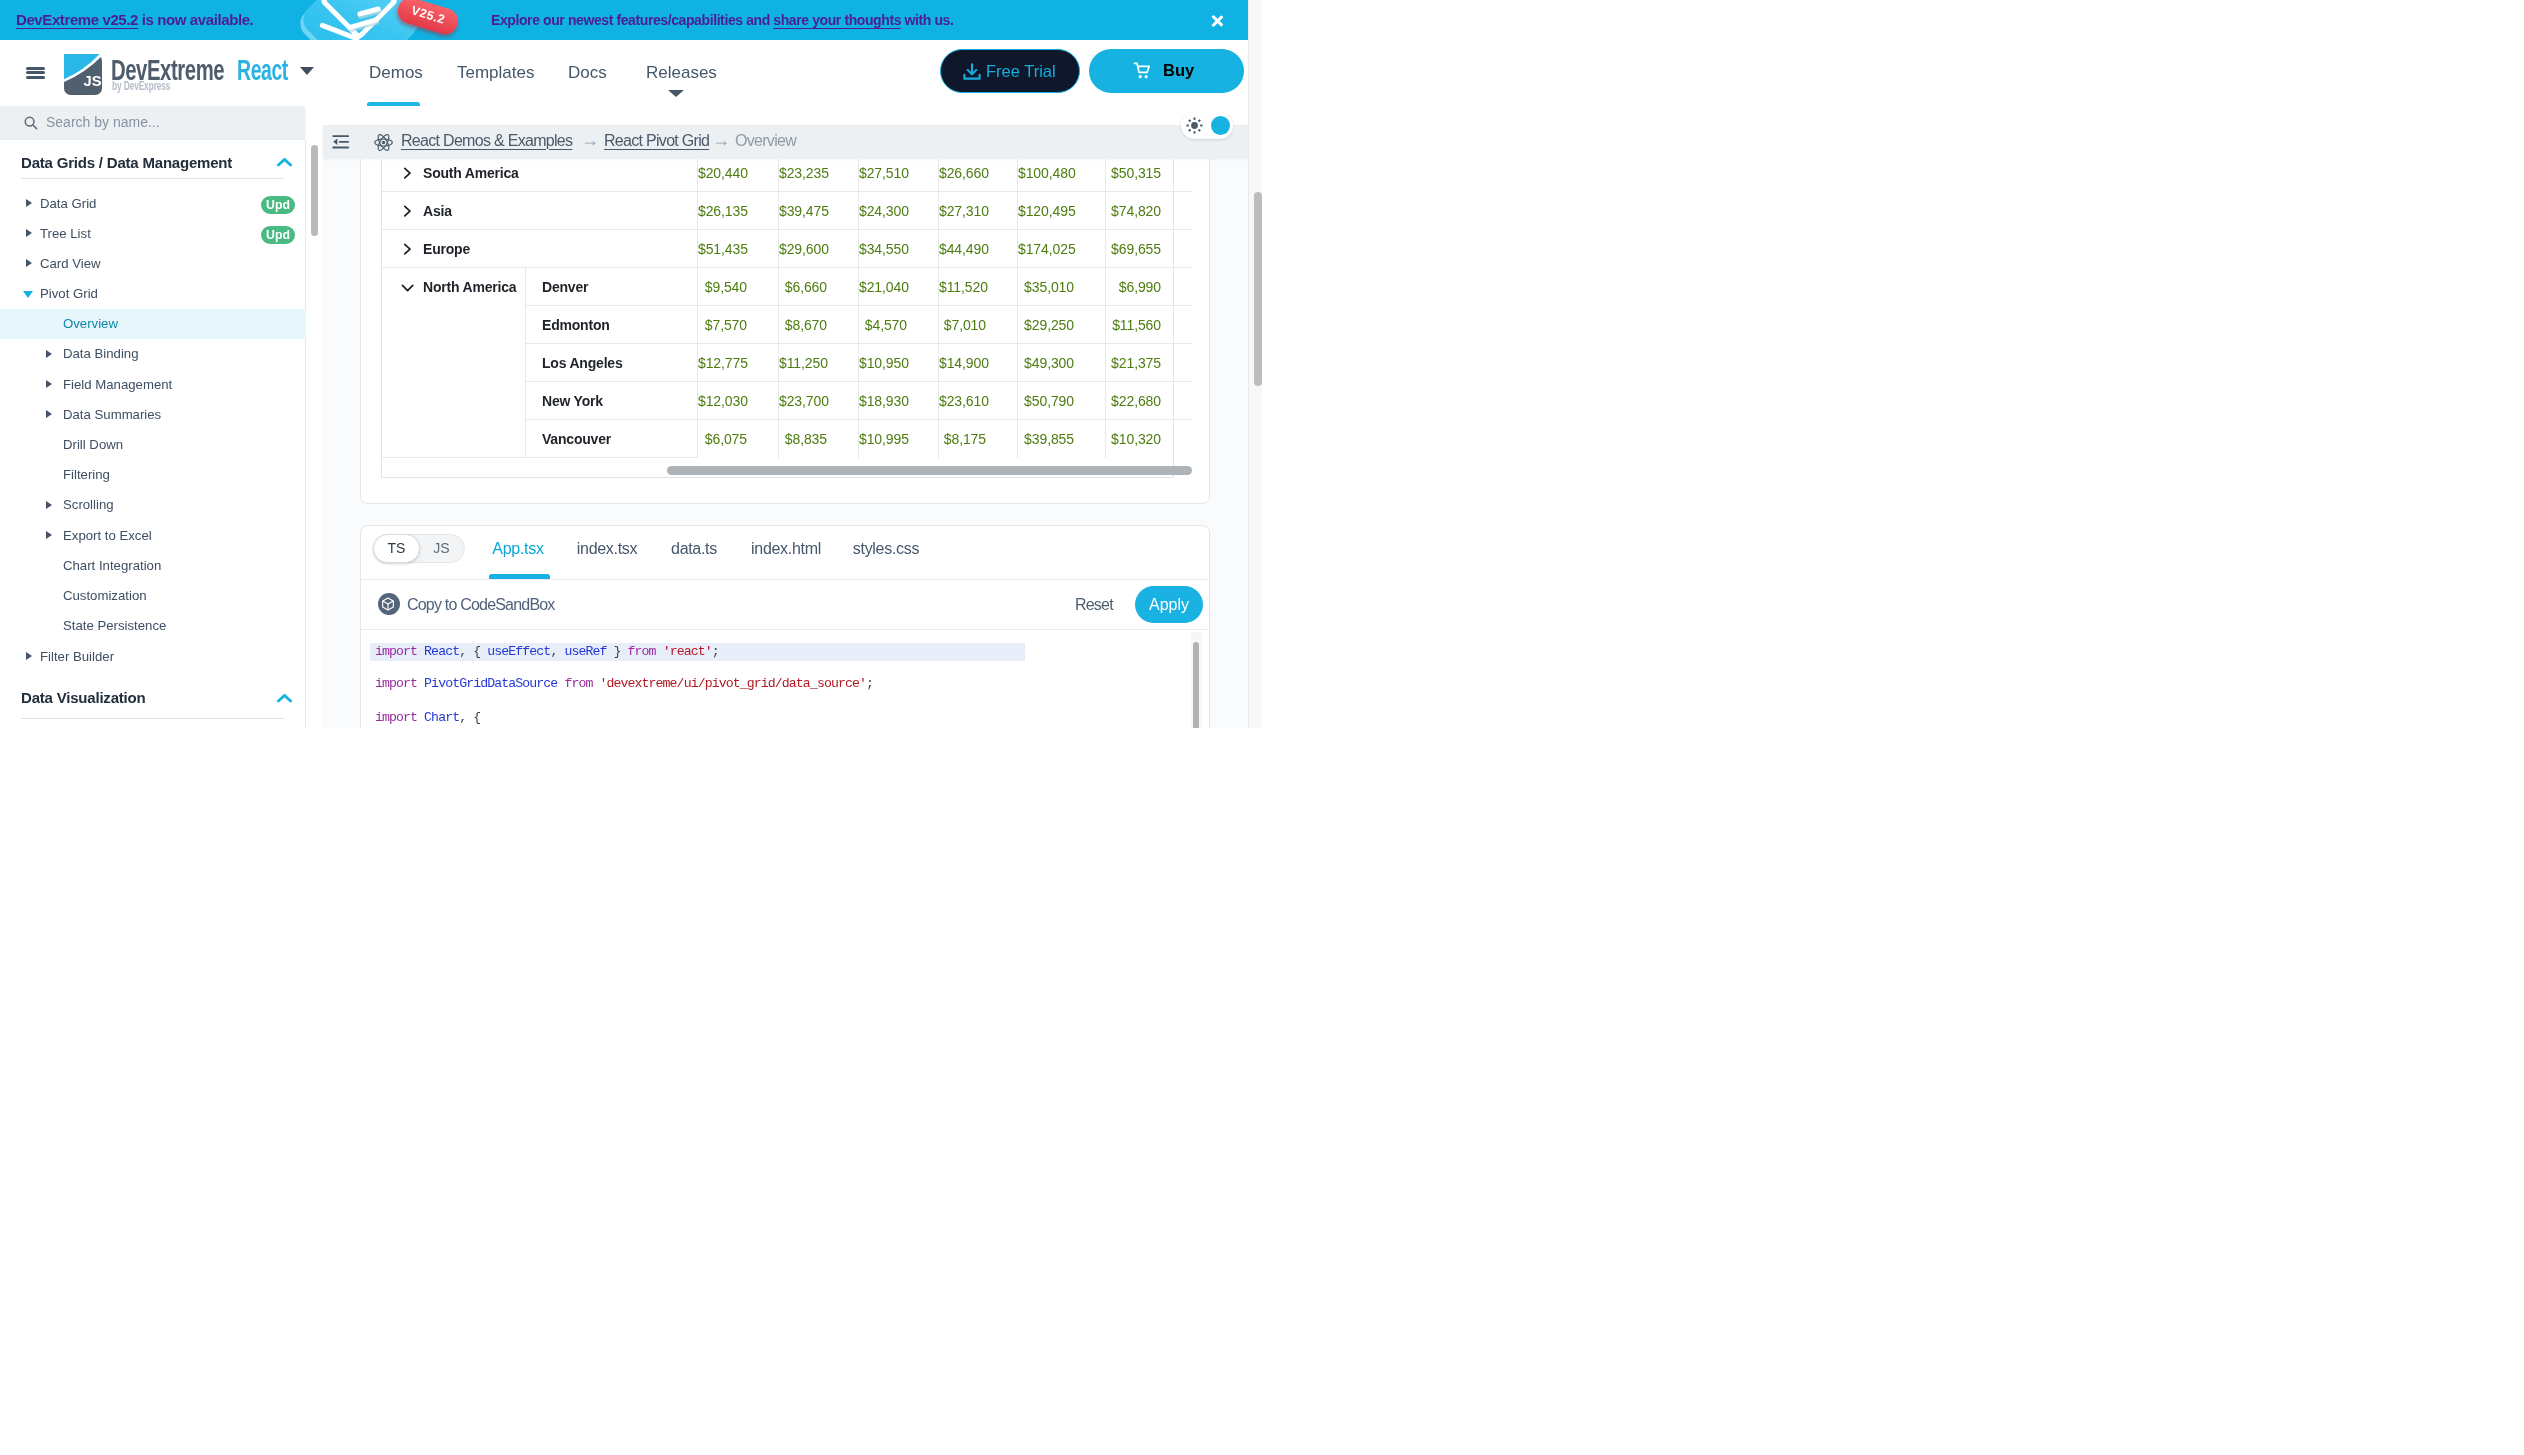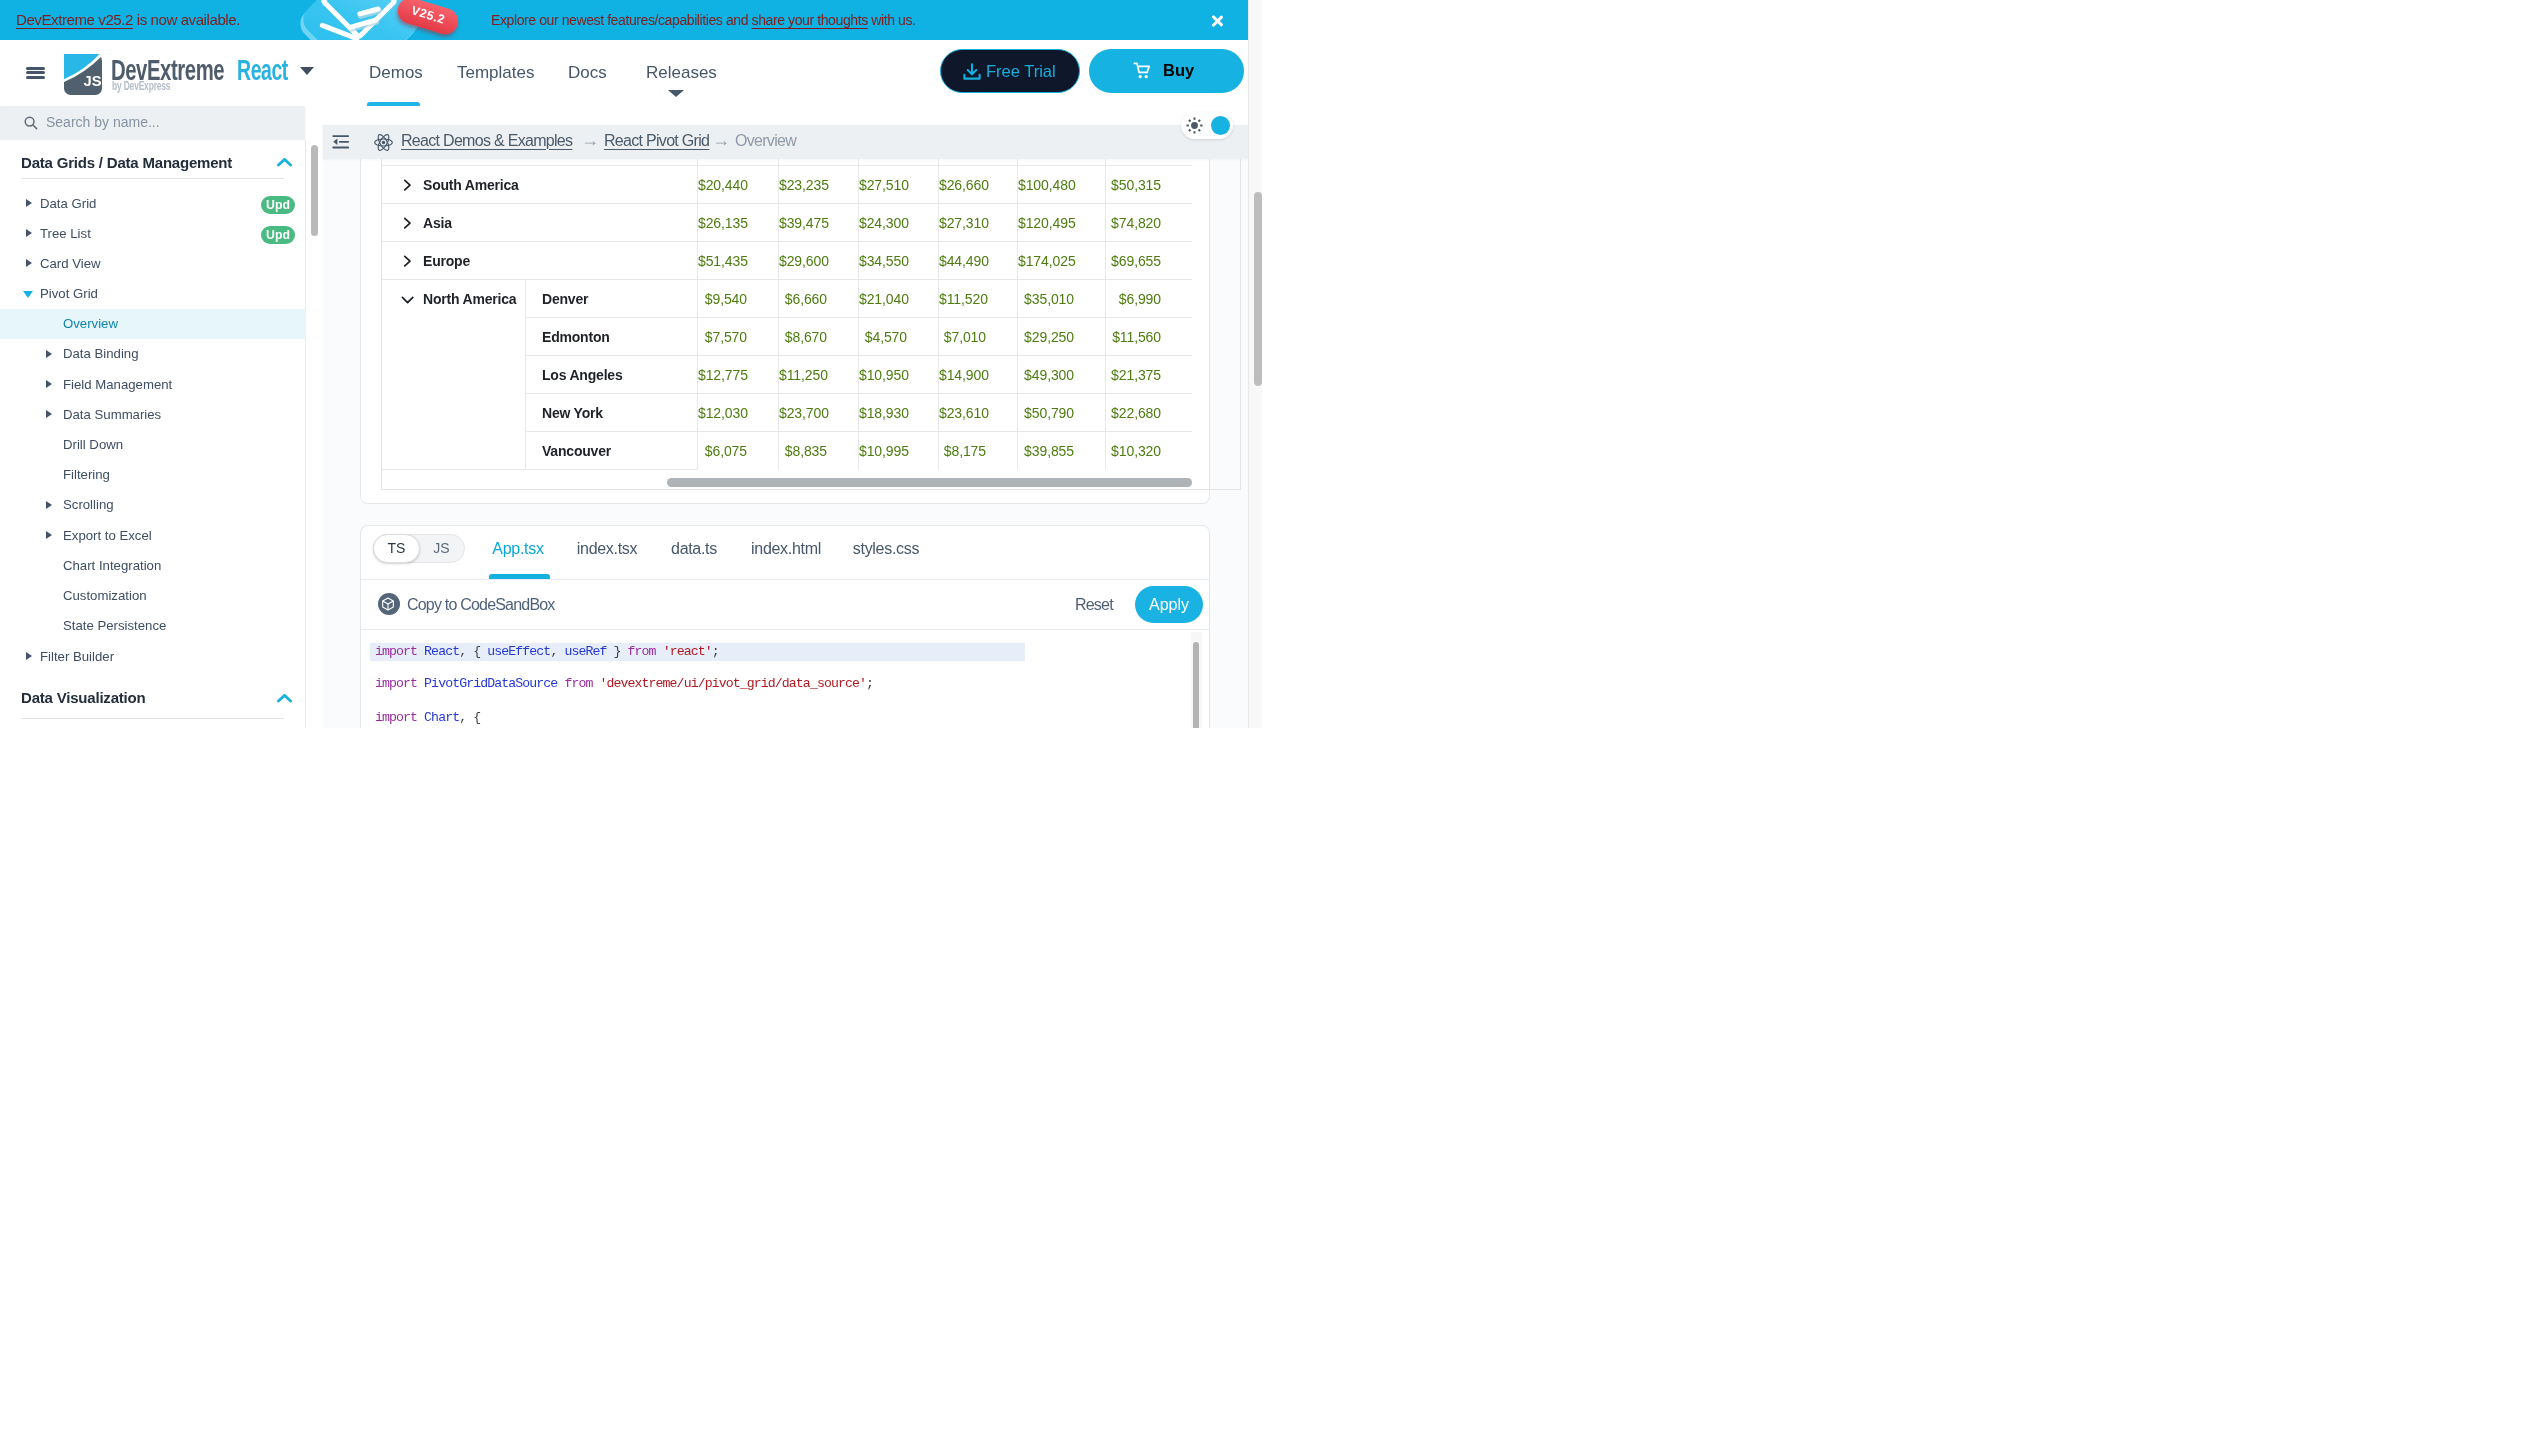--- a/index.html
+++ b/index.html
@@ -6,21 +6,21 @@
 html,body { width:1262px; height:728px; overflow:hidden; }
 body { font-family:"Liberation Sans", sans-serif; background:#fff; }
 .page { position:relative; width:1262px; height:728px; overflow:hidden; }
 
 
 .gutter { position:absolute; left:1248px; top:0; width:14.6px; height:728px; background:#f8f8f8; border-left:0.9px solid #e9e9e9; }
 .gutter .thumb { position:absolute; left:4.7px; top:192px; width:8px; height:194px; background:#bdbdbd; border-radius:4.7px; }
 
 
 .banner { position:absolute; left:0; top:0; width:1248px; height:40px; background:#0fb2e2; overflow:hidden; }
-.banner .btxt { position:absolute; top:0; height:40px; line-height:40px; color:#7f1d1d; font-size:15px; font-weight:400; letter-spacing:-0.4px; white-space:nowrap; }
+.banner .btxt { position:absolute; top:0; height:40px; line-height:40px; color:#4c1d95; font-size:15px; font-weight:700; letter-spacing:-0.4px; white-space:nowrap; }
 .banner .btxt u { text-underline-offset:2.8px; text-decoration-thickness:1.4px; }
 .bl { left:16px; }
 .bc { left:491px; font-size:14px !important; letter-spacing:-0.4px !important; }
 .diamb { position:absolute; left:313px; top:-22px; width:91px; height:91px; transform:rotate(45deg); border-radius:15px; background:#6fd5f5; }
 .diam { position:absolute; left:316px; top:-26.4px; width:91px; height:91px; transform:rotate(45deg); border-radius:15px; background:linear-gradient(160deg,#66d4f7 0%,#3ac5f1 50%,#27bdec 100%); }
 .diam2 { position:absolute; left:331px; top:-27px; width:56px; height:56px; transform:rotate(45deg); border-radius:4.7px; border:5.2px solid #fff; }
 .dbar { position:absolute; background:#fff; border-radius:2.8px; height:4.9px; box-shadow:0 2.4px 0 rgba(185,215,230,0.7); }
 .dflap { position:absolute; left:320px; top:22px; width:42px; height:5.2px; background:#fff; transform:rotate(21deg); transform-origin:left center; border-radius:2.8px; }
 .vpill { position:absolute; left:397px; top:2.8px; width:62px; height:25.5px; background:linear-gradient(180deg,#f8626c,#e23a46); border-radius:14px; transform:rotate(17deg); box-shadow:0 2.8px 3.8px rgba(160,30,40,0.45); color:#fff; font-size:12.3px; font-weight:700; text-align:center; line-height:25.5px; letter-spacing:0.5px; }
 .bx { position:absolute; left:1211px; top:14.6px; width:11.3px; height:11.3px; }
@@ -71,21 +71,21 @@
 .upd { position:absolute; left:261px; width:34px; height:18.4px; border-radius:9.4px; background:#49ba82; color:#fff; font-size:12.3px; font-weight:700; text-align:center; line-height:18.4px; }
 .chev { position:absolute; width:15px; height:8.5px; }
 
 
 .main { position:absolute; left:323px; top:140px; width:925px; height:588px; background:#fafbfc; }
 .card { position:absolute; left:37px; width:850px; background:#fff; border:0.9px solid #e4e7ea; border-radius:7.6px; }
 .card1 { top:3.3px; height:361px; }
 .card2 { top:385px; height:349px; border-bottom:none; border-radius:7.6px 7.6px 0 0; }
 
 
-.pivot { position:absolute; left:20px; top:12px; width:860px; height:334px; border-left:0.9px solid #e4e4e4; border-right:0.9px solid #e4e4e4; border-bottom:0.9px solid #e4e4e4; }
+.pivot { position:absolute; left:20px; top:0; width:793px; height:334px; border-left:0.9px solid #e4e4e4; border-right:0.9px solid #e4e4e4; border-bottom:0.9px solid #e4e4e4; }
 .pgrid { display:grid; grid-template-columns:144px 172px 81px 80px 80px 79px 88px 86px; grid-template-rows:10px repeat(8,38px); }
 .c { border-right:0.9px solid #e8e8e8; border-bottom:0.9px solid #e8e8e8; }
 .lc { border-right:none; }
 .nb { border-bottom:none; }
 .sp2 { grid-column:span 2; }
 .sp5 { grid-row:span 5; }
 .lab { font-size:14px; letter-spacing:-0.2px; font-weight:700; color:#1f2329; position:relative; line-height:38px; white-space:nowrap; }
 .lab .tx { position:absolute; left:41px; }
 .lab .tc { position:absolute; left:16px; }
 .val { font-size:14px; letter-spacing:-0.1px; color:#4d7c0f; text-align:right; padding-right:31px; line-height:38px; }

